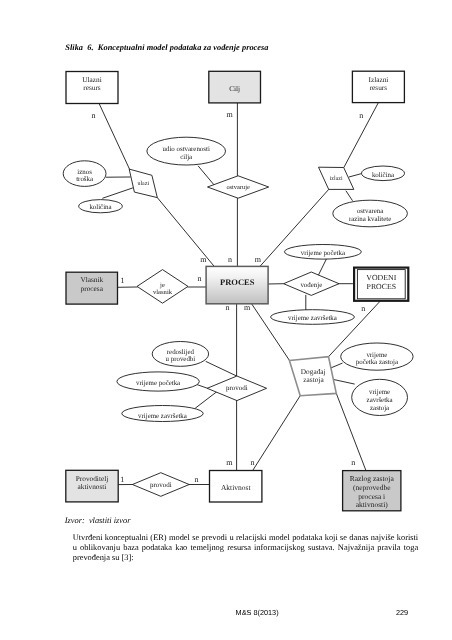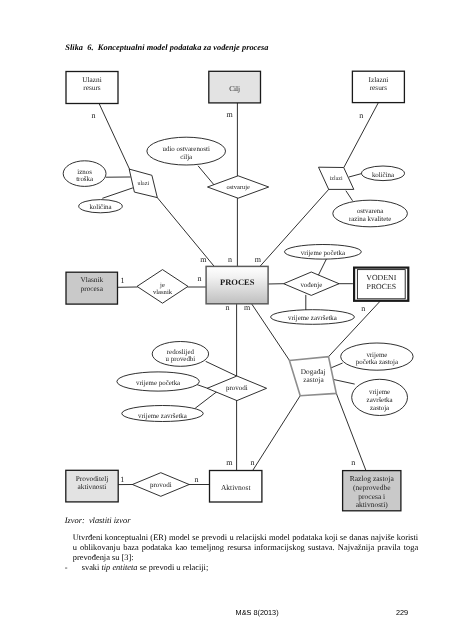--- a/index.html
+++ b/index.html
@@ -223,18 +223,17 @@
 <text x="229.40" y="465.40" font-size="8.0" text-anchor="middle" fill="#1a1a1a">m</text>
 <text x="252.40" y="464.60" font-size="8.0" text-anchor="middle" fill="#1a1a1a">n</text>
 <text x="353.20" y="464.60" font-size="8.0" text-anchor="middle" fill="#1a1a1a">n</text>
 </g>
 </svg>
 
   <div class="srcnote">Izvor:  vlastiti izvor</div>
 
   <div class="para">Utvrđeni konceptualni (ER) model se prevodi u relacijski model podataka koji se danas najviše koristi u oblikovanju baza podataka kao temeljnog resursa informacijskog sustava. Najvažnija pravila toga prevođenja su [3]:</div>
 
-  <div class="bul"><span class="mk">-</span><span>svaki </span><i>tip entiteta</i><span> se prevodi u relaciji;</span></div>
 
   <div class="foot l">M&amp;S 8(2013)</div>
   <div class="foot r">229</div>
 
 </div>
 
 </body></html>

